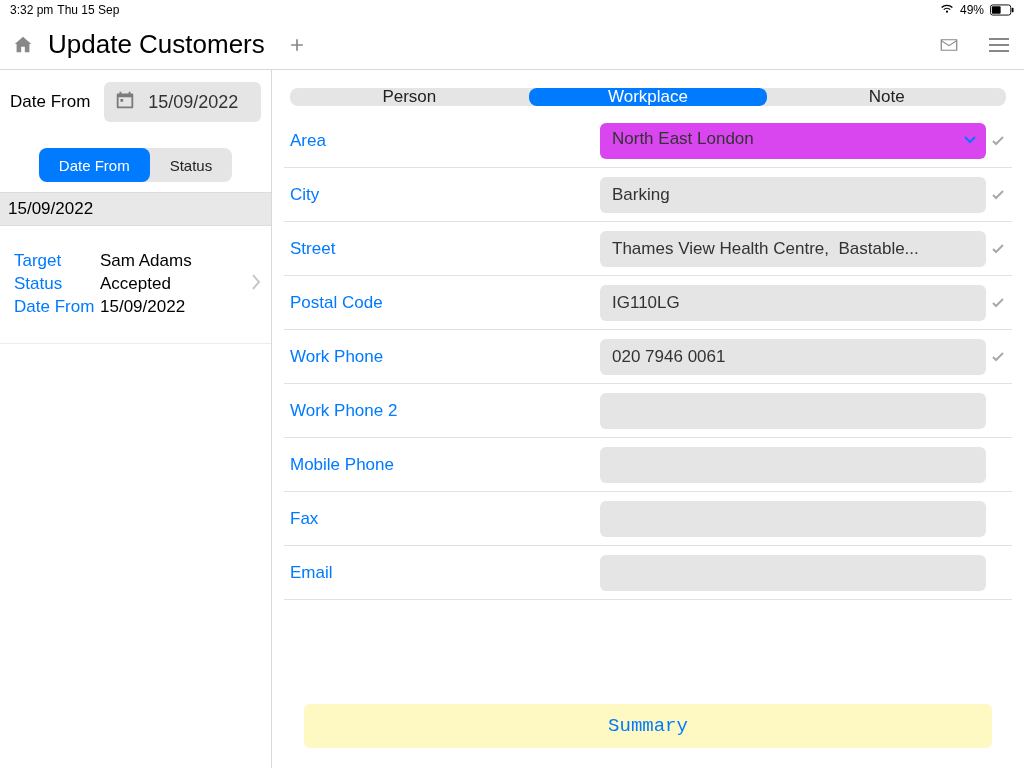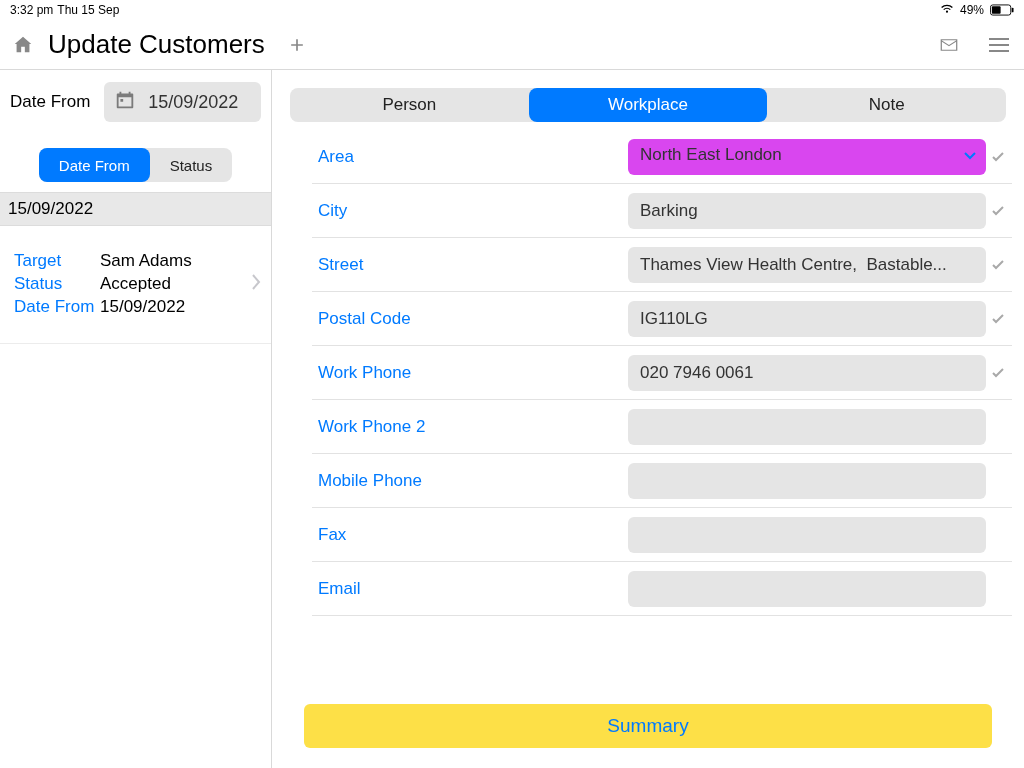--- a/index.html
+++ b/index.html
@@ -38,38 +38,38 @@
   .side-seg-item.active { background: #007aff; color: #fff; font-weight: 500; }
 
   .group-header { background: #e8e8e8; padding: 6px 8px; font-size: 17px; border-top: 1px solid #dcdcdc; border-bottom: 1px solid #dcdcdc; }
   .card { padding: 24px 14px; position: relative; border-bottom: 1px solid #ececec; }
   .card-row { display: flex; font-size: 17px; line-height: 1.35; }
   .card-key { color: #007aff; width: 86px; }
   .card-val { color: #000; }
   .card-chevron { position: absolute; right: 10px; top: 50%; transform: translateY(-50%); color: #c7c7cc; }
   .card-chevron svg { width: 10px; height: 16px; fill: #c7c7cc; }
 
-  .top-seg { display: flex; background: #e5e5e5; border-radius: 8px; height: 34px; margin: 18px 6px 8px 6px; }
+  .top-seg { display: flex; background: #e5e5e5; border-radius: 8px; height: 18px; margin: 18px 6px 8px 6px; }
   .top-seg-item { flex: 1; display: flex; align-items: center; justify-content: center; font-size: 17px; border-radius: 8px; color: #222; }
   .top-seg-item.active { background: #007aff; color: #fff; font-weight: 500; }
 
   .form-rows { flex: 1; }
-  .form-row { display: flex; align-items: center; border-bottom: 1px solid #e2e2e2; height: 54px; padding: 0 6px; margin-left: 28px; }
+  .form-row { display: flex; align-items: center; border-bottom: 1px solid #e2e2e2; height: 54px; padding: 0 6px; }
   .form-label { color: #007aff; font-size: 17px; width: 310px; flex-shrink: 0; }
   .form-input-wrap { flex: 1; display: flex; align-items: center; position: relative; }
   .form-input { flex: 1; background: #e5e5e5; border: none; border-radius: 6px; height: 36px; padding: 0 12px; font-size: 17px; color: #333; text-overflow: ellipsis; white-space: nowrap; overflow: hidden; }
   .form-select { flex: 1; background: #d946ef; border-radius: 6px; height: 36px; padding: 0 30px 3px 12px; font-size: 17px; color: #333; position: relative; display: flex; align-items: center; }
   .select-chevron { position: absolute; right: 10px; color: #007aff; }
   .select-chevron svg { width: 12px; height: 8px; fill: none; stroke: #007aff; stroke-width: 2; }
   .check-mark { width: 16px; display:flex; justify-content:center; margin-left: 4px; color: #bbb; }
   .check-mark svg { width: 12px; height: 10px; fill: none; stroke: #a9a9a9; stroke-width: 2; }
   .check-placeholder { width: 16px; margin-left: 4px; }
 
   .summary-wrap { padding: 50px 20px 0 20px; }
-  .summary-btn { background: #fde047; border-radius: 6px; height: 44px; display: flex; align-items: center; justify-content: center; color: #007aff; font-size: 19px; }
+  .summary-btn { background: #fef9c3; border-radius: 6px; height: 44px; display: flex; align-items: center; justify-content: center; color: #007aff; font-size: 19px; font-family: Liberation Mono, monospace; }
 </style>
 </head>
 <body>
 
 <div class="status-bar">
   <div class="status-left">
     <span>3:32 pm</span>
     <span>Thu 15 Sep</span>
   </div>
   <div class="status-right">

